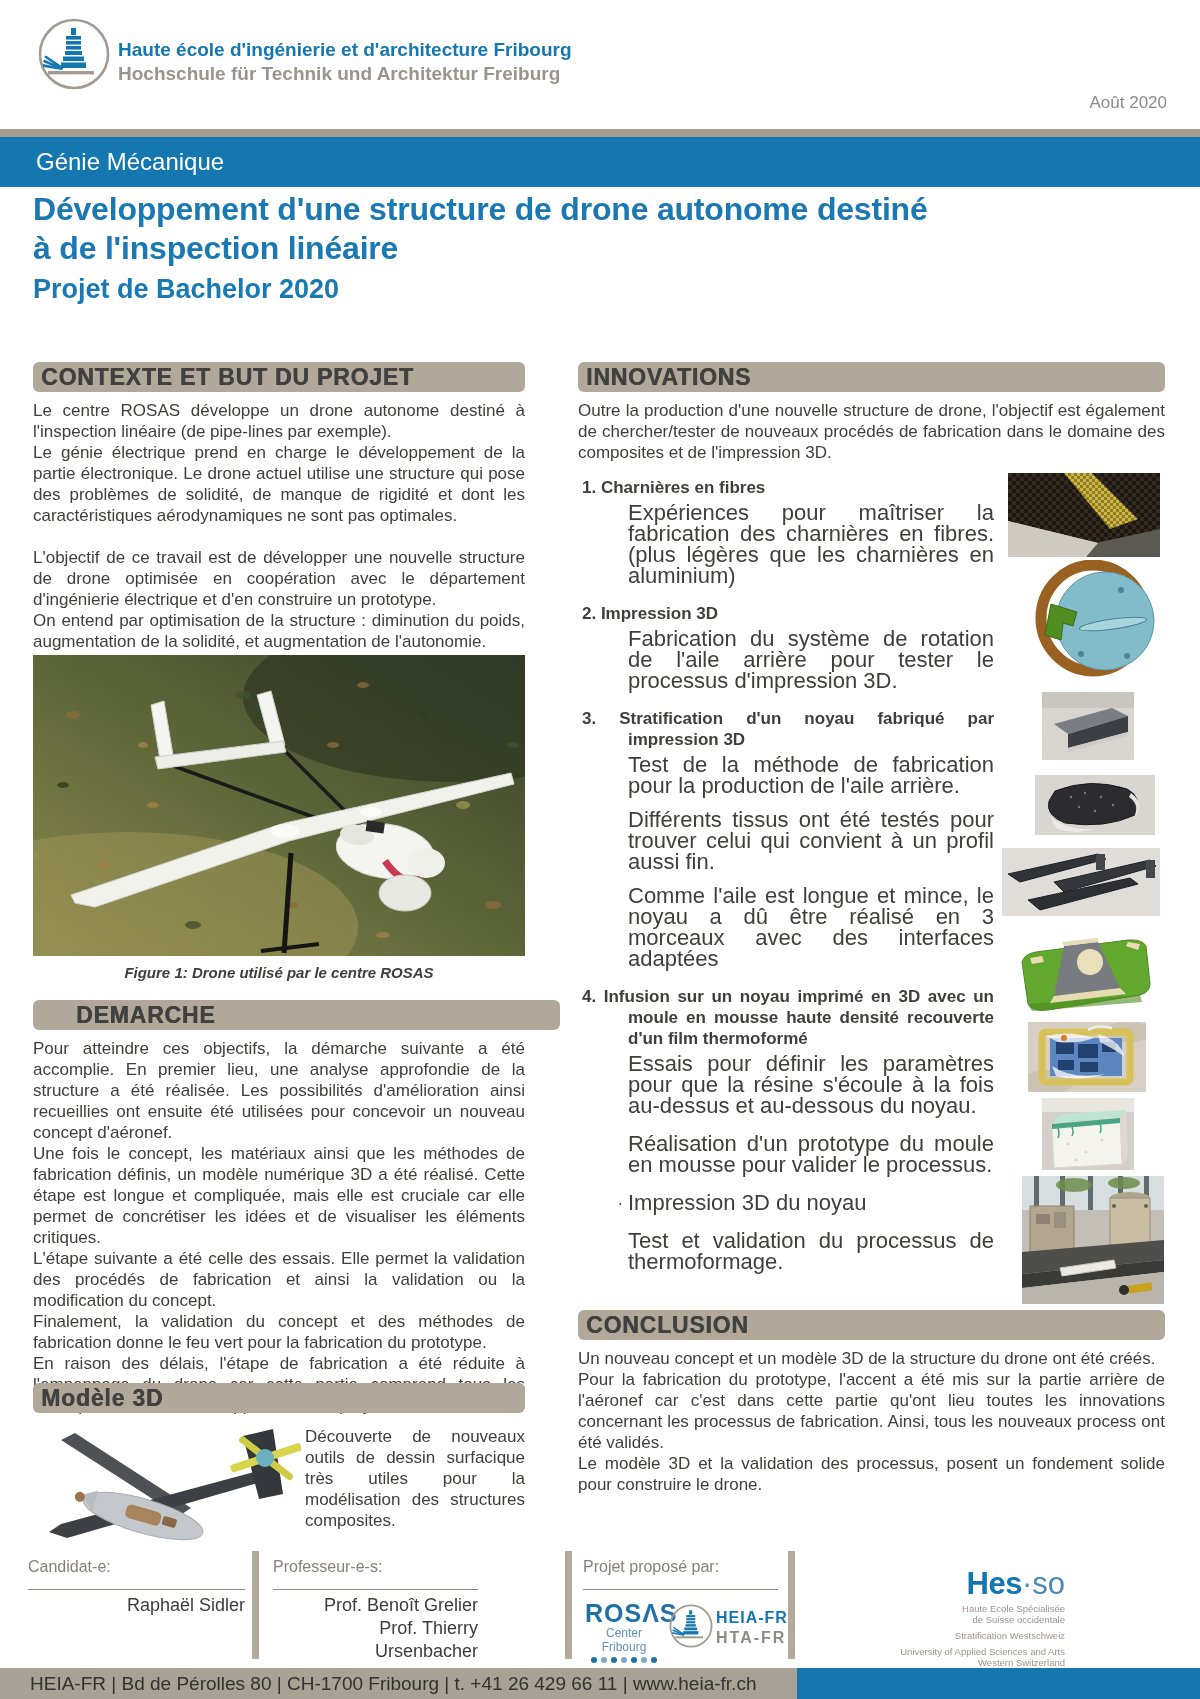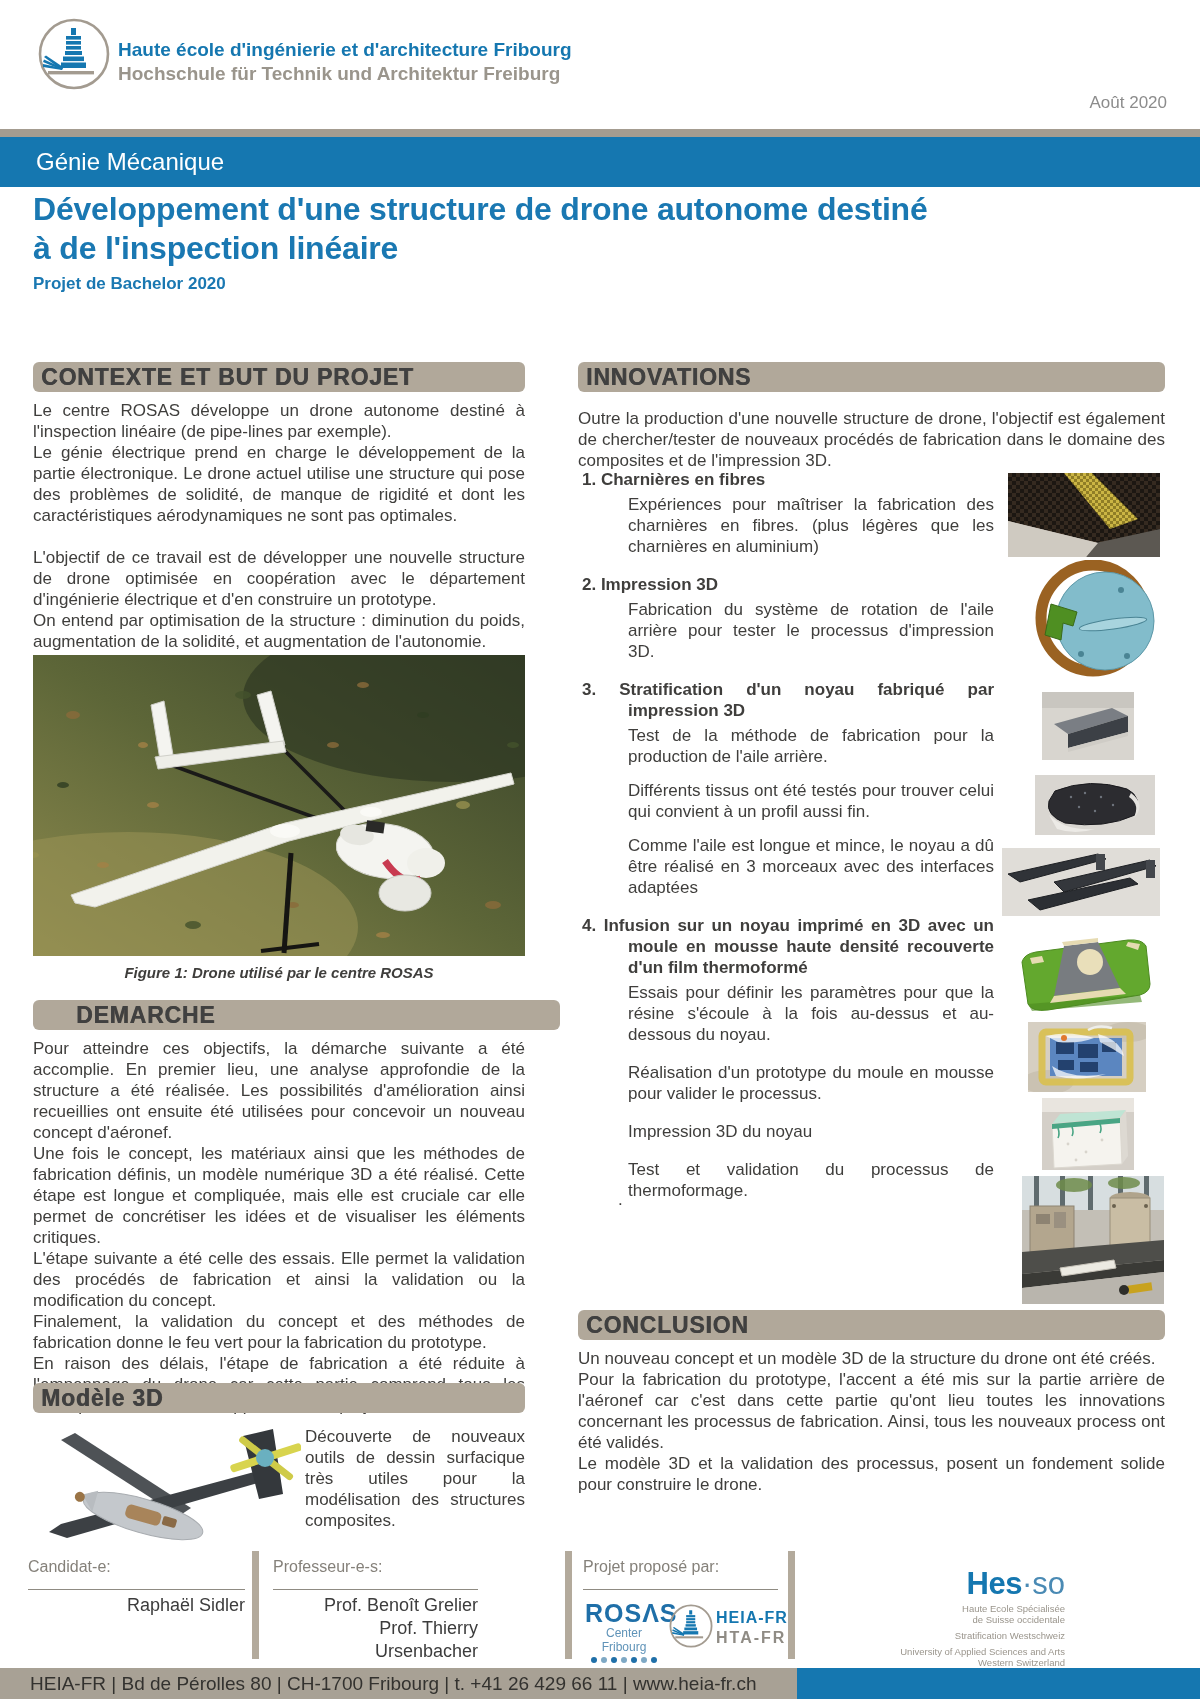--- a/index.html
+++ b/index.html
@@ -7,38 +7,38 @@
           font-family:"Liberation Sans","DejaVu Sans",sans-serif;color:#3f3e3c;overflow:hidden;}
   .abs{position:absolute;}
   
   .uni-line1{font-size:19px;font-weight:bold;color:#1577b0;line-height:24px;}
   .uni-line2{font-size:19px;font-weight:bold;color:#9a958c;line-height:24px;}
   .date{font-size:17px;color:#8c8c8c;}
   .gray-strip{left:0;top:129px;width:1200px;height:8px;background:#a49c90;}
   .blue-bar{left:0;top:137px;width:1200px;height:50px;background:#1577b0;}
   .dept{color:#ffffff;font-size:24px;line-height:50px;padding-left:36px;}
   .title{font-size:32px;font-weight:bold;color:#1a78b2;line-height:39px;letter-spacing:-0.2px;}
-  .subtitle{font-size:17px;font-weight:bold;color:#1a78b2;}
+  .subtitle{font-size:27px;font-weight:bold;color:#1a78b2;}
   
   .section-bar{height:30px;background:#b1a89a;color:#404040;font-weight:bold;font-size:23px;
                line-height:30px;padding-left:8px;letter-spacing:0.8px;text-shadow:0.6px 0 0 #4b4742;border-radius:6px;}
   
   .col-left{left:33px;top:362px;width:492px;height:1212px;}
   .col-right{left:578px;top:362px;width:587px;height:1200px;}
   p{margin:0;}
   .body-text{font-size:17px;line-height:21px;text-align:justify;}
   .p-gap{margin-top:21px;}
   .caption{font-size:15px;font-weight:bold;font-style:italic;text-align:center;color:#3f3e3c;}
   
-  .innov-intro{margin-top:16px;}
+  .innov-intro{margin-top:8px;}
   .innov-items{position:absolute;left:4px;top:105px;width:420px;}
   .innov-item{margin-top:17px;width:412px;}
-  .innov-item:first-child{margin-top:2px;}
+  .innov-item:first-child{margin-top:10px;}
   .item-title{font-weight:bold;font-size:17px;line-height:21px;padding-left:46px;text-indent:-46px;text-align:justify;}
-  .item-body p{margin:4px 0 0 46px;width:366px;font-size:17px;line-height:21px;text-align:justify;}
+  .item-body p{margin:4px 0 0 46px;width:366px;font-size:22px;line-height:21px;text-align:justify;}
   .item-body p + p{margin-top:13px;}
   .gap-lg .item-body p + p{margin-top:17px;}
   .stray-dot{left:40px;top:828px;font-size:17px;color:#3f3e3c;}
   
   .img-box{position:absolute;overflow:hidden;}
   .img-box svg{display:block;}
   
   .f-label{font-size:16px;color:#85817a;}
   .rule{border-top:1.5px solid #8f8b82;margin-top:13px;}
   .f-name{font-size:18px;color:#3c3c3c;text-align:right;margin-top:4px;line-height:23px;}

